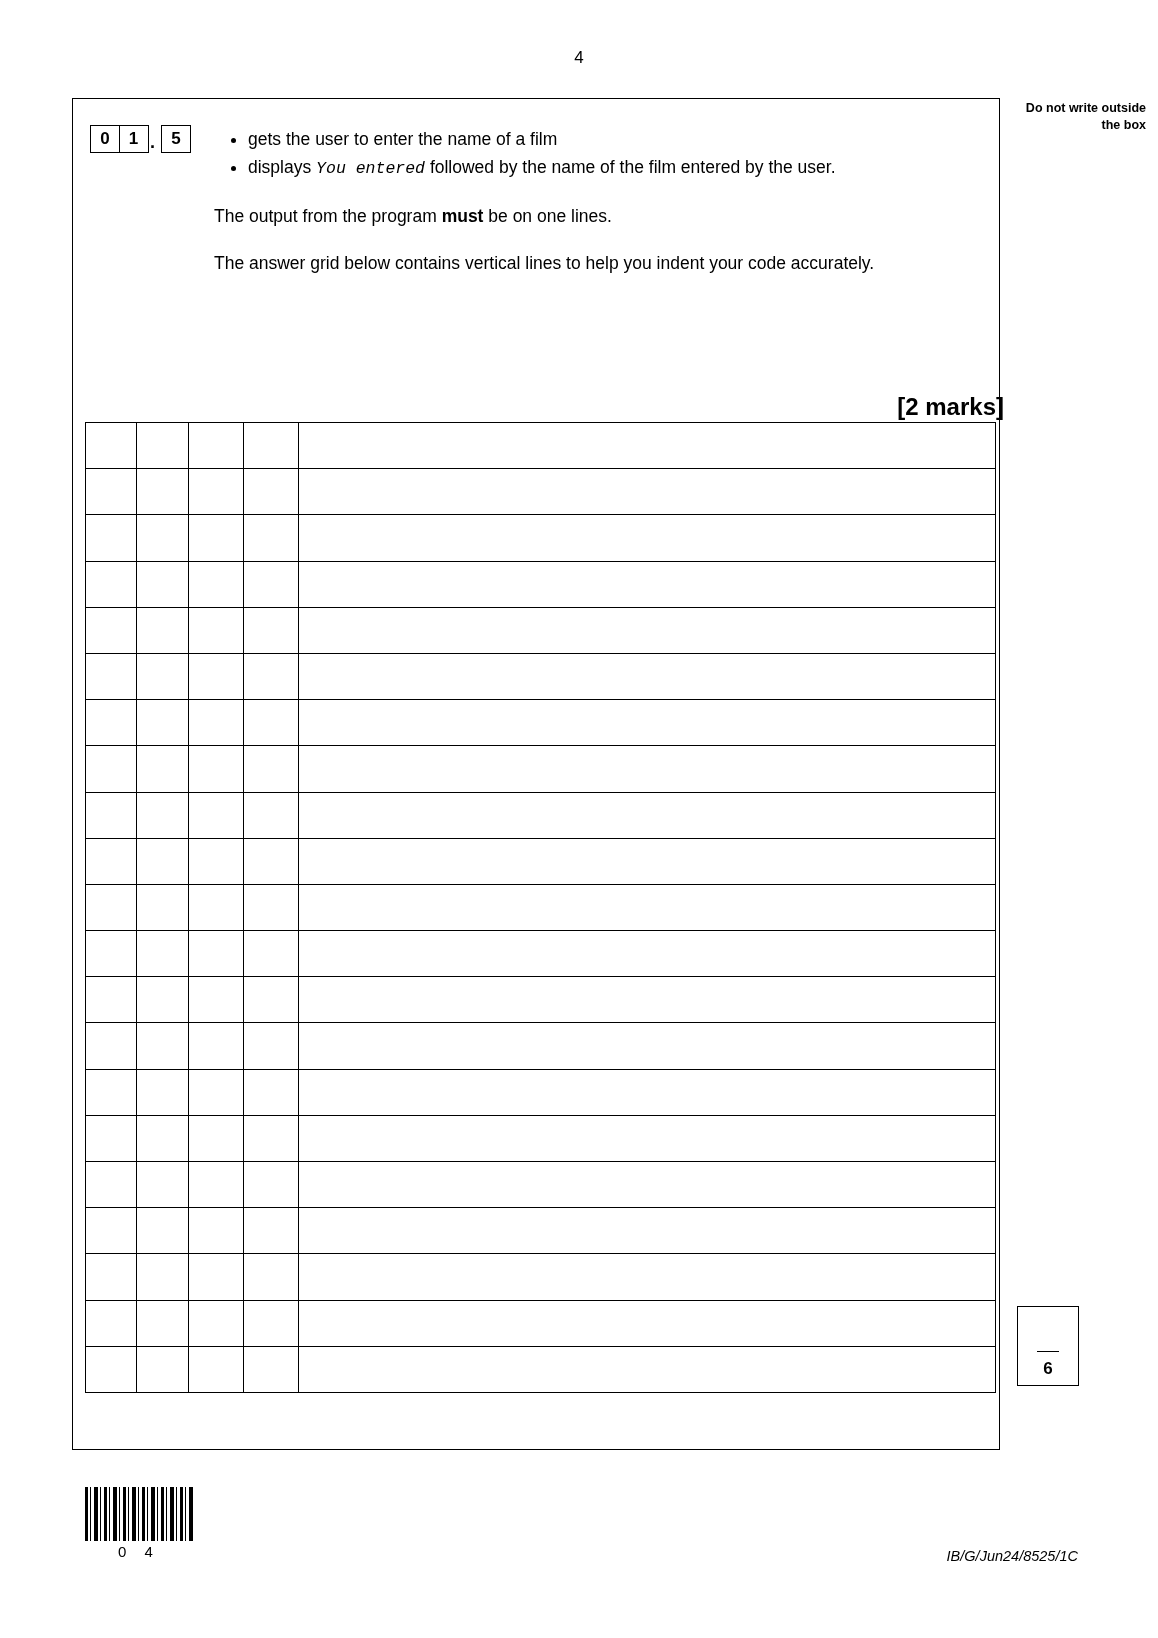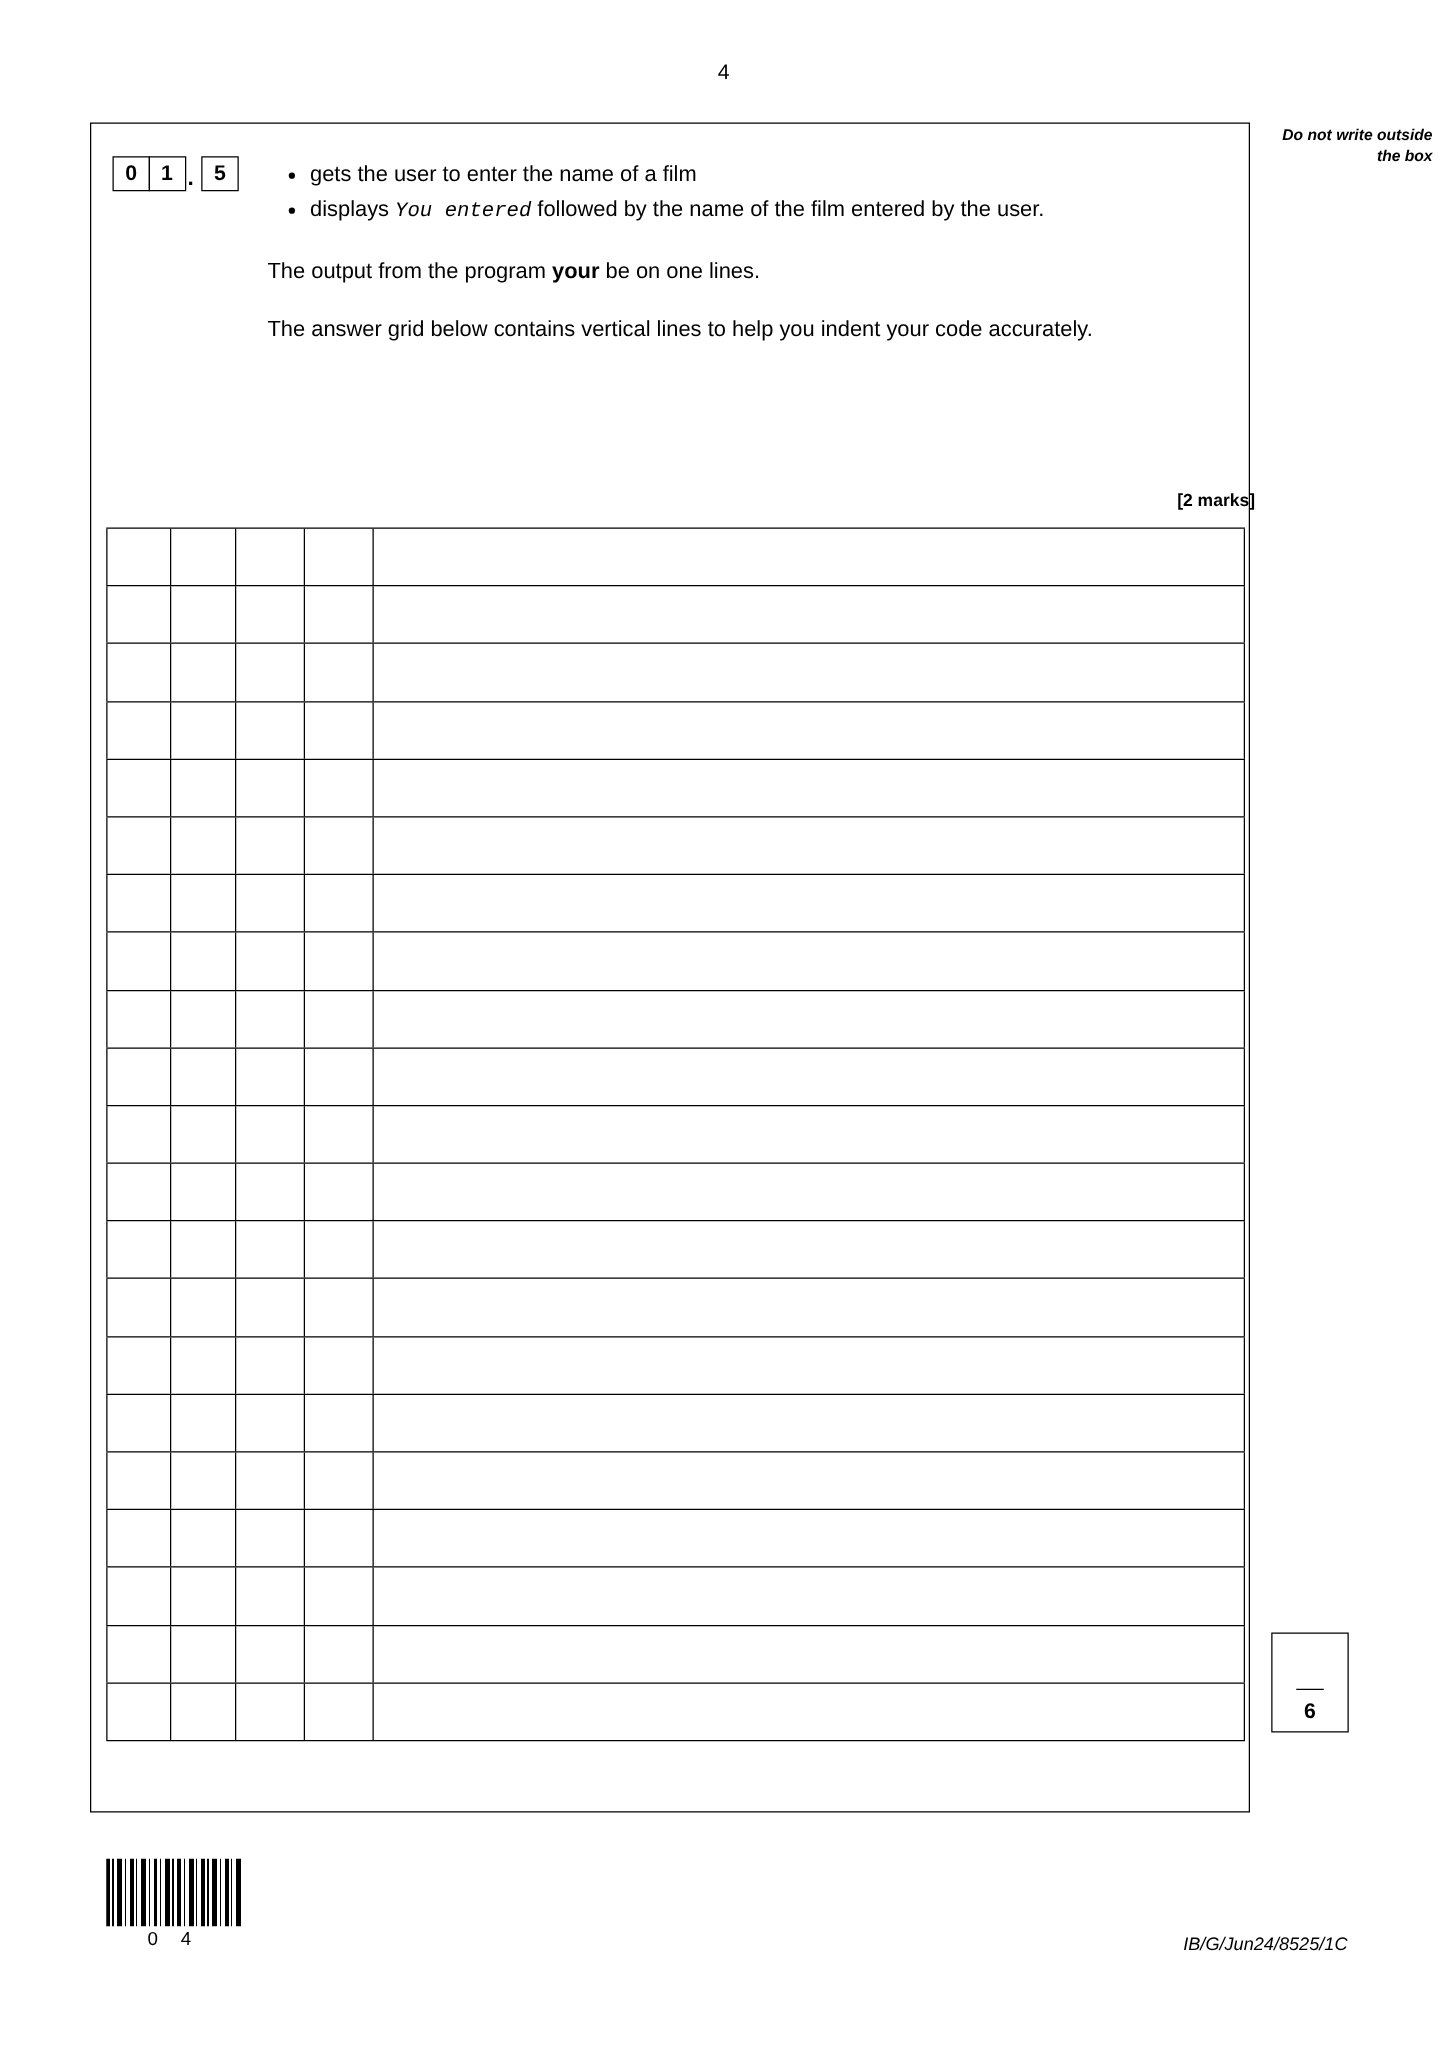--- a/index.html
+++ b/index.html
@@ -35,21 +35,20 @@
     box-sizing: border-box;
   }
 
   .outside-note {
     position: absolute;
     right: 12px;
     top: 100px;
     width: 130px;
     text-align: right;
     font-size: 12.5px;
-    font-style: italic;
     font-weight: bold;
     line-height: 1.35;
   }
 
   
   .qnum {
     position: absolute;
     left: 90px;
     top: 125px;
     display: flex;
@@ -103,21 +102,21 @@
   .mono {
     font-family: "Liberation Mono", "DejaVu Sans Mono", monospace;
     font-size: 16.5px;
     font-style: italic;
   }
   .para { margin-top: 22px !important; }
   .marks {
     position: absolute;
     right: 0;
     top: 264px;
-    font-size: 14px;
+    font-size: 24px;
     font-weight: bold;
     width: 790px;
     text-align: right;
   }
 
   
   .grid {
     position: absolute;
     left: 85px;
     top: 422px;
@@ -214,21 +213,21 @@
   <div class="grp2">
     <div class="cell">5</div>
   </div>
 </div>
 
 <div class="q-body">
   <ul class="bullets">
     <li>gets the user to enter the name of a film</li>
     <li><span>displays </span><span class="mono">You entered</span><span> followed by the name of the film entered by the user.</span></li>
   </ul>
-  <p class="para"><span>The output from the program </span><b>your</b><span> be on one lines.</span></p>
+  <p class="para"><span>The output from the program </span><b>must</b><span> be on one lines.</span></p>
   <p class="para">The answer grid below contains vertical lines to help you indent your code accurately.</p>
   <div class="marks">[2 marks]</div>
 </div>
 
 <div class="grid" id="answer-grid">
     <div class="grid-row">
       <div class="c c1"></div>
       <div class="c c2"></div>
       <div class="c c3"></div>
       <div class="c c4"></div>

